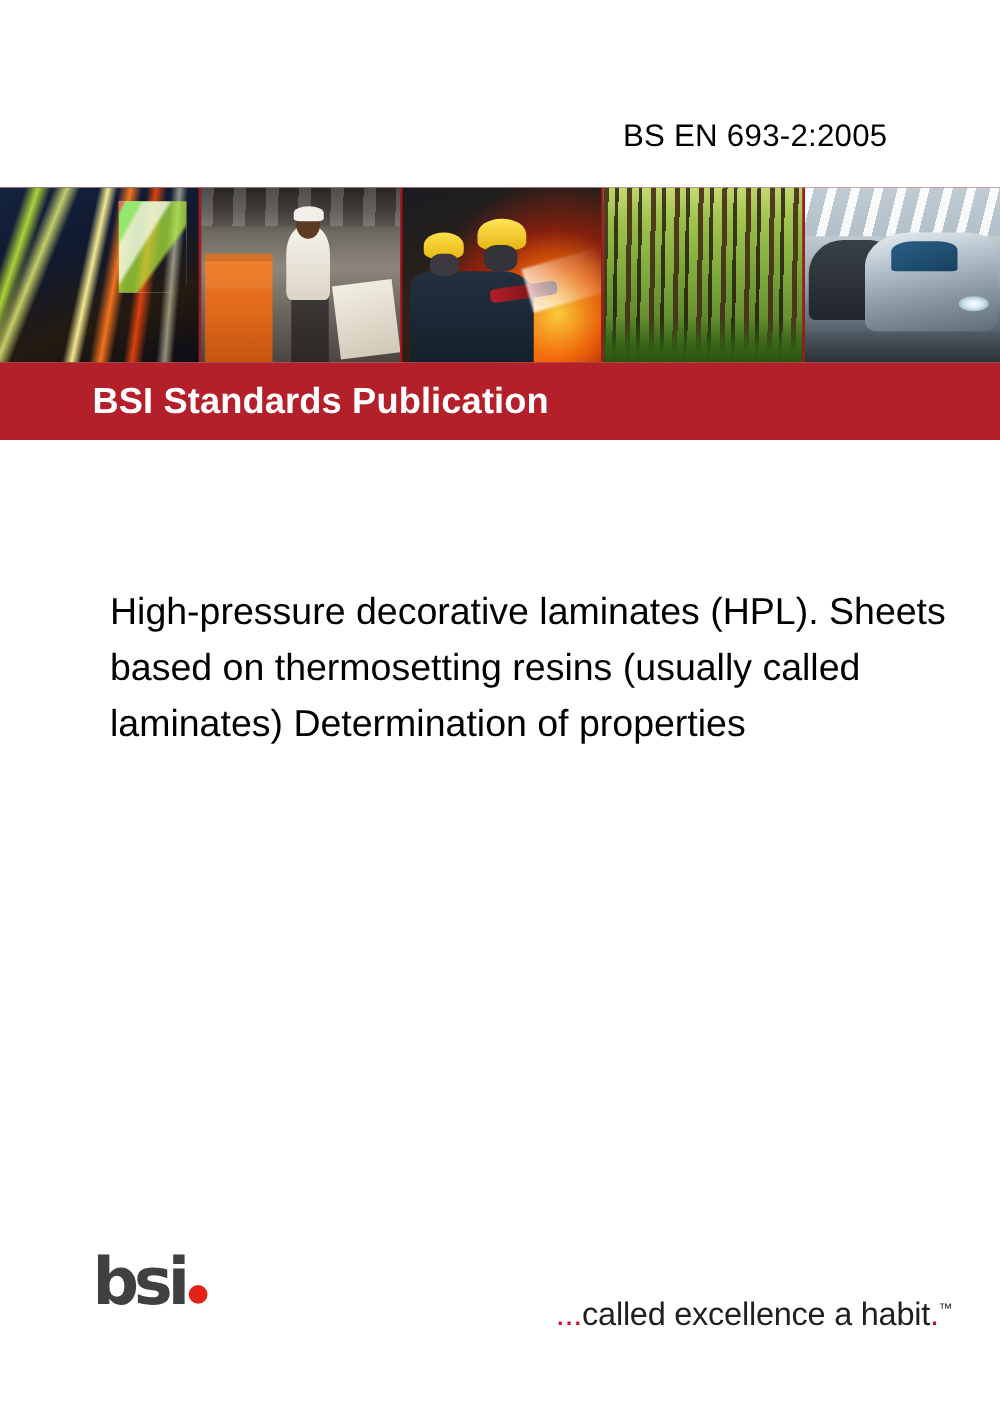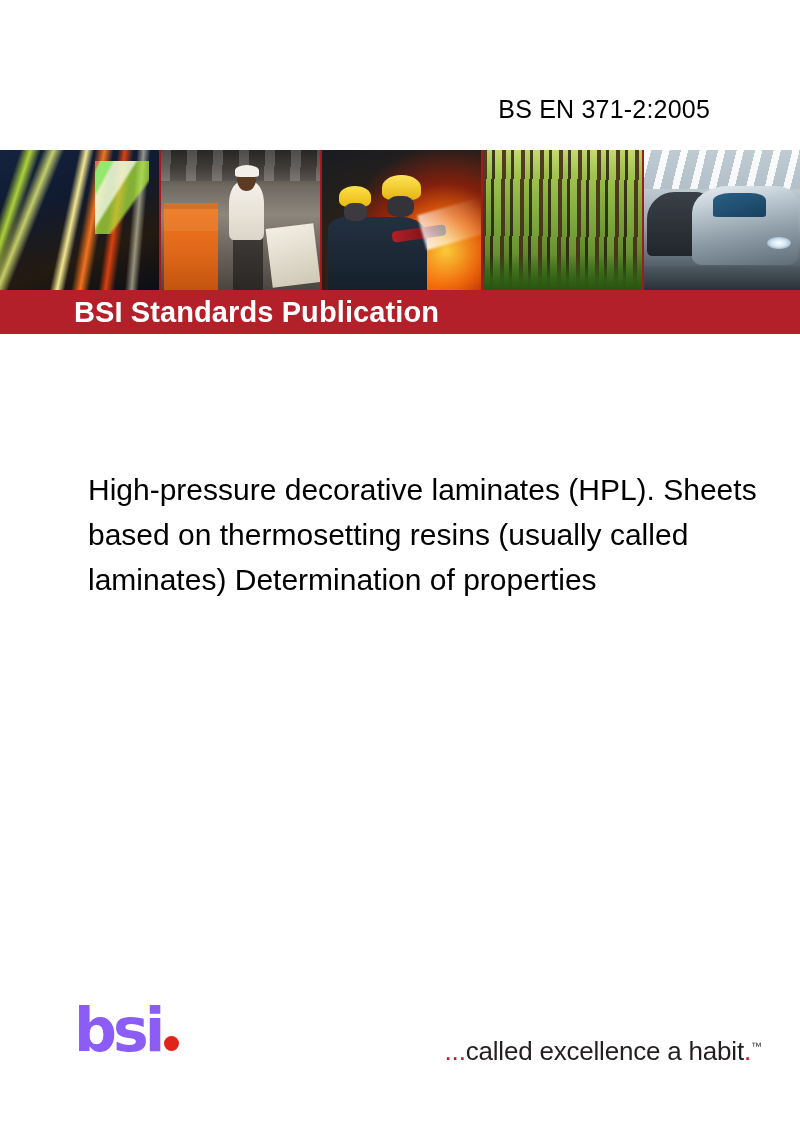--- a/index.html
+++ b/index.html
@@ -199,21 +199,21 @@
     position: absolute; left: 0; bottom: 0; width: 100%; height: 17%;
     background: linear-gradient(180deg, #4f5a63 0%, #2a3238 100%);
   }
 
   
   .banner {
     position: absolute;
     left: 0;
     top: 290px;
     width: 800px;
-    height: 44px;
+    height: 62px;
     background: #b4202a;
     display: flex;
     align-items: center;
   }
   .banner-text {
     margin-left: 74px;
     color: #ffffff;
     font-size: 29px;
     font-weight: 600;
     letter-spacing: 0.1px;
@@ -241,24 +241,24 @@
     left: 74px;
     top: 1000px;
     height: 64px;
     line-height: 1;
     display: flex;
     align-items: baseline;
     color: #111111;
   }
   .logo-word {
     font-family: "DejaVu Sans", sans-serif;
-    font-size: 60px;
+    font-size: 52px;
     font-weight: 700;
     letter-spacing: -4px;
-    color: #8b5cf6;
+    color: #404040;
   }
   .logo-dot {
     display: inline-block;
     width: 15px;
     height: 15px;
     border-radius: 50%;
     background: #e2231a;
     margin-left: 3px;
   }
 
@@ -277,21 +277,21 @@
   .tag-tm {
     font-size: 11px;
     vertical-align: super;
     color: #231f20;
     letter-spacing: 0;
   }
 </style>
 </head>
 <body>
 
-<div class="std-number">BS EN 371-2:2005</div>
+<div class="std-number">BS EN 693-2:2005</div>
 
 <div class="hero">
   <div class="hero-panel p-lighttrails"></div>
   <div class="hero-panel p-warehouse">
     <div class="wh-ceiling"></div>
     <div class="wh-crate"></div>
     <div class="wh-legs"></div>
     <div class="wh-person-shirt"></div>
     <div class="wh-person-head"></div>
     <div class="wh-cap"></div>

